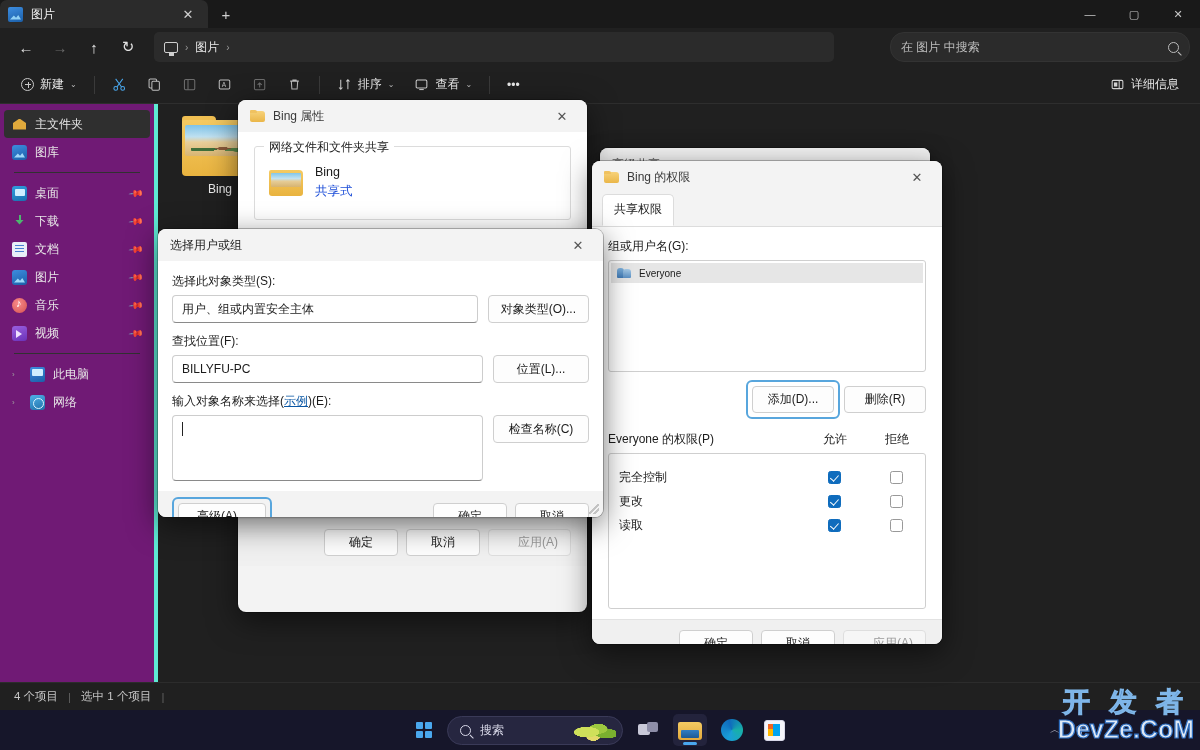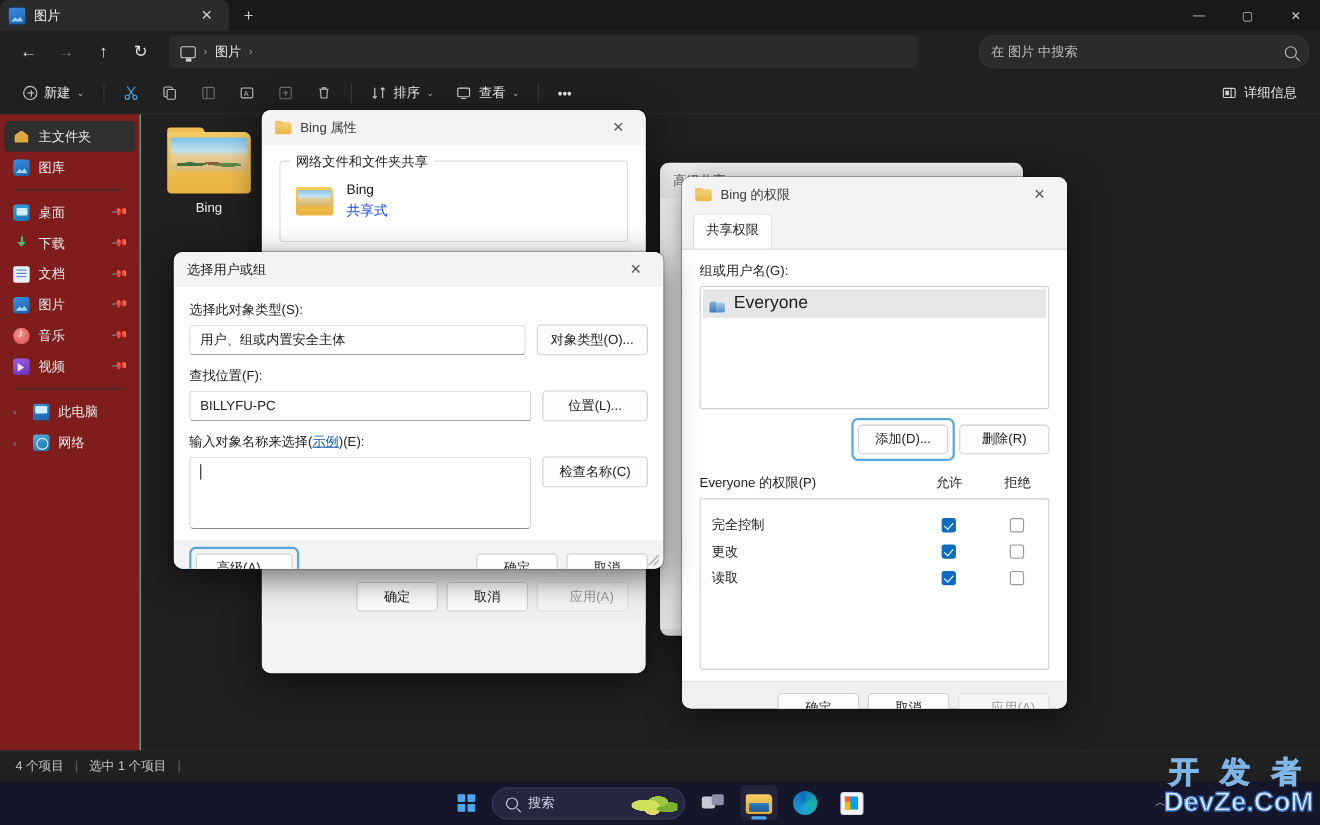--- a/index.html
+++ b/index.html
@@ -95,22 +95,22 @@
   .details-btn { margin-left: auto; }
 
   .plus-ic { width:13px; height:13px; border:1.4px solid #c9c9c9; border-radius:50%; position:relative; }
   .plus-ic::before, .plus-ic::after { content:""; position:absolute; background:#c9c9c9; }
   .plus-ic::before { left:2.8px; top:5.2px; width:6.4px; height:1.3px; }
   .plus-ic::after { left:5.5px; top:2.6px; width:1.3px; height:6.4px; }
 
   
   .exbody { display: flex; height: 596px; }
   .navpane {
-    width: 128px; background: #7f1d1d; padding: 6px 4px 0 4px; font-size: 12px;
-    border-right: 1px solid #5eead4;
+    width: 158px; background: #701a75; padding: 6px 4px 0 4px; font-size: 12px;
+    border-right: 4px solid #5eead4;
   }
   .navitem {
     height: 28px; display: flex; align-items: center; gap: 8px; padding: 0 8px;
     border-radius: 4px; color: #e8e8e8; position: relative;
   }
   .navitem.sel { background: #2f2f2f; }
   .navitem .pin { margin-left: auto; font-size: 10px; color: #9a9a9a; transform: rotate(40deg); }
   .navitem .arr { font-size: 8px; color: #a0a0a0; width: 10px; }
   .navsep { height:1px; background:#313131; margin: 6px 10px; }
   .nic { width: 15px; height: 15px; border-radius: 3px; flex: 0 0 auto; }
@@ -255,26 +255,26 @@
   .share-state { color: #1d4ed8; }
 
   
   #dlg-adv {
     left: 600px; top: 148px; width: 330px; height: 430px; background:#eeeeee;
     box-shadow: 0 6px 22px rgba(0,0,0,.45), 0 0 0 1px rgba(0,0,0,.2);
   }
   #dlg-adv .dlg-title { color:#5a5a5a; }
 
   
-  #dlg-perm { left: 620px; top: 161px; width: 350px; height: 483px; }
+  #dlg-perm { left: 592px; top: 161px; width: 350px; height: 483px; }
   #dlg-perm .dlg-body { padding: 12px 16px 10px 16px; }
   .listbox {
     border: 1px solid #cfcfcf; background: #fff; border-radius: 3px; height: 112px; padding: 2px;
   }
-  .listrow { display:flex; align-items:flex-end; gap:7px; padding: 4px 6px; font-size: 16px; }
+  .listrow { display:flex; align-items:center; gap:7px; padding: 4px 6px; font-size: 10px; }
   .listrow.sel { background: #e6e6e6; }
   .users-ic { width: 15px; height: 12px; position: relative; flex:0 0 auto; }
   .users-ic::before{content:"";position:absolute;left:0;top:1px;width:7px;height:10px;border-radius:3px 3px 1px 1px;
     background:linear-gradient(180deg,#7fb2dd,#3f79b5);}
   .users-ic::after{content:"";position:absolute;left:6px;top:2px;width:8px;height:9px;border-radius:3px 3px 1px 1px;
     background:linear-gradient(180deg,#a7cbe8,#5b90c4);}
   .perm-head { display:flex; align-items:flex-end; margin: 12px 0 5px 0; font-size: 12px; }
   .perm-head .c1 { flex: 1; }
   .perm-head .c2 { width: 66px; text-align: center; }
   .perm-head .c3 { width: 58px; text-align: center; }

